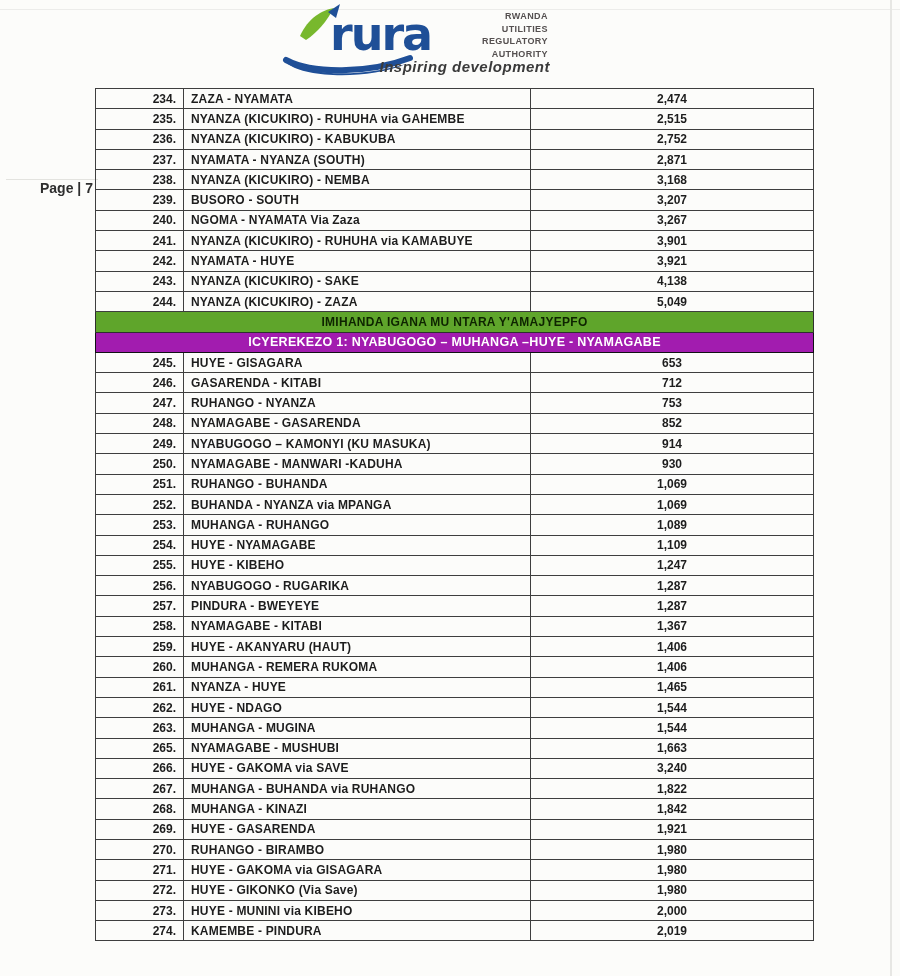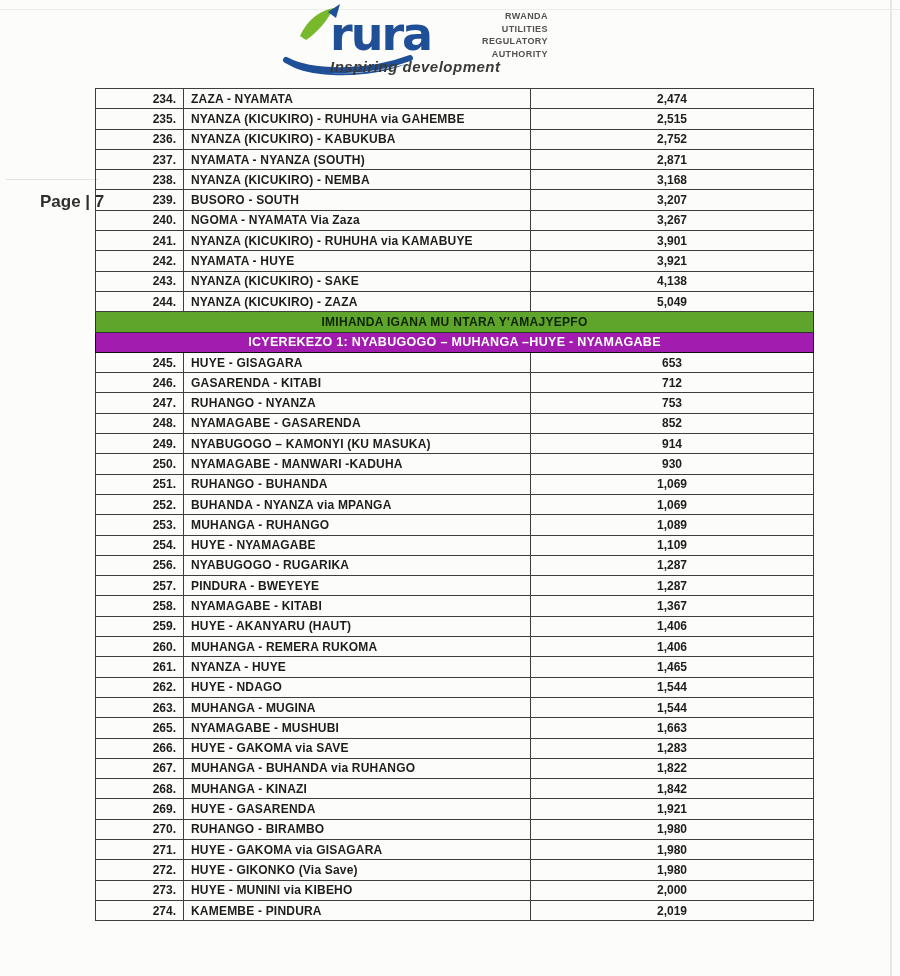--- a/index.html
+++ b/index.html
@@ -20,30 +20,31 @@
     position:absolute; right:8px; top:0; width:2px; height:976px;
     background:#e7e7e4;
   }
   
   .logo-wrap { position:absolute; left:278px; top:2px; width:340px; height:80px; }
   .logo-svg { position:absolute; left:0; top:0; }
   .tagline {
     position:absolute; left:52px; top:56px; width:220px;
     font-style:italic; font-weight:bold; font-size:15px; color:#3a3a3a;
     letter-spacing:0.5px;
+    text-align:right;
   }
   .authority-block {
     position:absolute; left:204px; top:8px; line-height:12.5px;
   }
   .authority-line {
     font-size:9px; font-weight:bold; color:#555050; letter-spacing:0.4px;text-align:right;
   }
   .page-label {
-    position:absolute; left:40px; top:192px;
-    font-size:17px; font-weight:bold; color:#2e2e2e;
+    position:absolute; left:40px; top:180px;
+    font-size:14px; font-weight:bold; color:#2e2e2e;
   }
   .page-label-rule {
     position:absolute; left:6px; top:179px; width:92px; height:1px; background:#e3e3df;
   }
   
   table.rate-table {
     position:absolute; left:95px; top:88px; width:718px;
     border-collapse:collapse; table-layout:fixed;
     font-size:12px; font-weight:bold; color:#1d1d1d;
   }
@@ -203,20 +204,25 @@
           <td class="num-cell">253.</td>
           <td class="route-cell">MUHANGA - RUHANGO</td>
           <td class="fare-cell">1,089</td>
         </tr>
         <tr>
           <td class="num-cell">254.</td>
           <td class="route-cell">HUYE - NYAMAGABE</td>
           <td class="fare-cell">1,109</td>
         </tr>
         <tr>
+          <td class="num-cell">255.</td>
+          <td class="route-cell">HUYE - KIBEHO</td>
+          <td class="fare-cell">1,247</td>
+        </tr>
+        <tr>
           <td class="num-cell">256.</td>
           <td class="route-cell">NYABUGOGO - RUGARIKA</td>
           <td class="fare-cell">1,287</td>
         </tr>
         <tr>
           <td class="num-cell">257.</td>
           <td class="route-cell">PINDURA - BWEYEYE</td>
           <td class="fare-cell">1,287</td>
         </tr>
         <tr>
@@ -250,21 +256,21 @@
           <td class="fare-cell">1,544</td>
         </tr>
         <tr>
           <td class="num-cell">265.</td>
           <td class="route-cell">NYAMAGABE - MUSHUBI</td>
           <td class="fare-cell">1,663</td>
         </tr>
         <tr>
           <td class="num-cell">266.</td>
           <td class="route-cell">HUYE - GAKOMA via SAVE</td>
-          <td class="fare-cell">1,283</td>
+          <td class="fare-cell">3,240</td>
         </tr>
         <tr>
           <td class="num-cell">267.</td>
           <td class="route-cell">MUHANGA - BUHANDA via RUHANGO</td>
           <td class="fare-cell">1,822</td>
         </tr>
         <tr>
           <td class="num-cell">268.</td>
           <td class="route-cell">MUHANGA - KINAZI</td>
           <td class="fare-cell">1,842</td>

